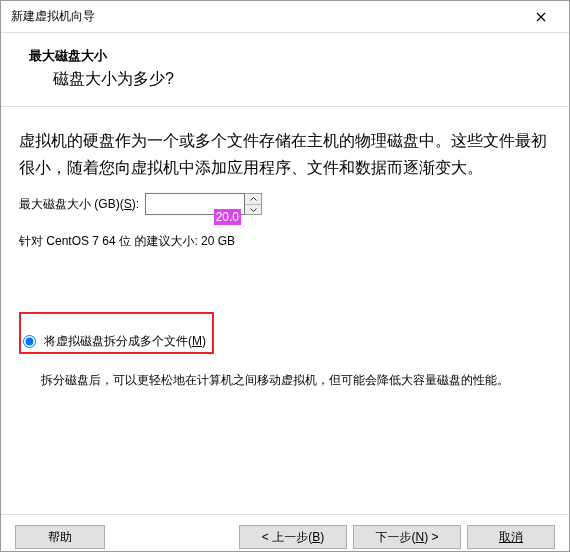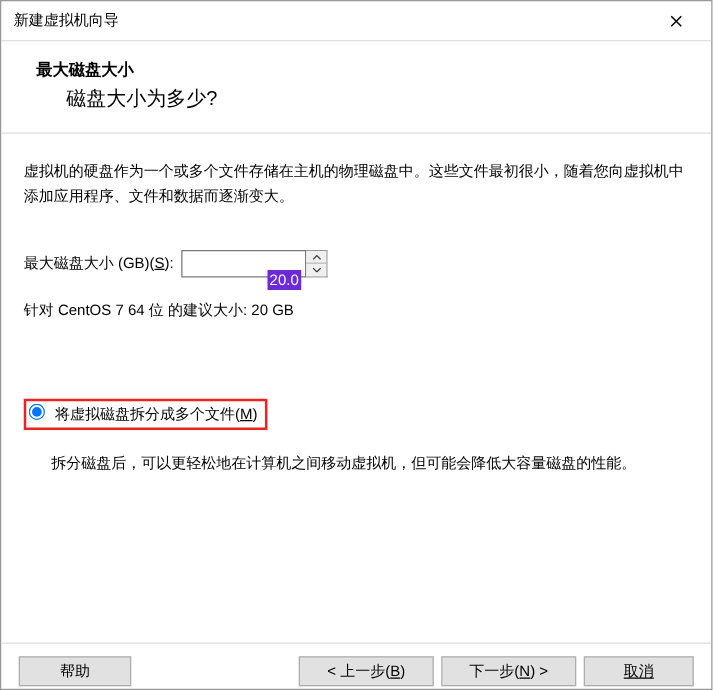--- a/index.html
+++ b/index.html
@@ -36,37 +36,37 @@
     }
     .header-title { font-size: 13px; font-weight: bold; margin-bottom: 4px; }
     .header-subtitle { font-size: 16px; padding-left: 24px; }
     .divider { border-top: 1px solid #ddd; margin: 4px 0 0 0; }
     .content {
       flex: 1;
       padding: 20px 18px 10px 18px;
       display: flex;
       flex-direction: column;
     }
-    .desc-text { font-size: 12px; line-height: 1.7; margin-bottom: 32px; }
+    .desc-text { font-size: 16px; line-height: 1.7; margin-bottom: 12px; }
     .size-row { display: flex; align-items: center; margin-bottom: 18px; }
     .size-label { font-size: 12px; margin-right: 6px; }
     .size-label .ul { text-decoration: underline; }
     .spinner-wrap { display: flex; align-items: stretch; height: 22px; }
     .spinner-field {
       width: 100px;
       height: 22px;
       border: 1px solid #7a7a7a;
       display: flex;
       align-items: center;
       justify-content: flex-end;
       padding-right: 3px;
       font-size: 12px;
     }
     .spinner-field .val {
-      background: #6d28d9;
+      background: #d946ef;
       color: #fff;
       padding: 1px 2px;
       margin-top: 26px;
     }
     .spinner-btns {
       display: flex;
       flex-direction: column;
       border: 1px solid #999;
       border-left: none;
       width: 17px;
@@ -80,21 +80,21 @@
       cursor: pointer;
       border: none;
     }
     .spin-btn + .spin-btn { border-top: 1px solid #bbb; }
     .spin-btn svg { width: 7px; height: 4px; }
     .recommend { font-size: 12px; margin-bottom: 62px; }
     .radio-row { display: flex; align-items: center; margin-bottom: 12px; }
     .radio-row input[type=radio] { margin-right: 8px; width: 13px; height: 13px; }
     .radio-row label { font-size: 12px; cursor: pointer; }
     .radio-row label .ul { text-decoration: underline; }
-    .highlight-box { border: 2px solid #ee2222; padding: 2px 6px 2px 2px; display: inline-flex; }
+    .highlight-box { border: 2px solid #ee2222; padding: 19px 6px 2px 2px; display: inline-flex; align-items: center; }
     .split-desc { font-size: 12px; line-height: 1.7; padding-left: 22px; margin-top: 4px; }
     .footer {
       border-top: 1px solid #ddd;
       padding: 10px 14px 2px 14px;
       display: flex;
       align-items: center;
       gap: 6px;
     }
     .footer-spacer { flex: 1; }
     .btn {

